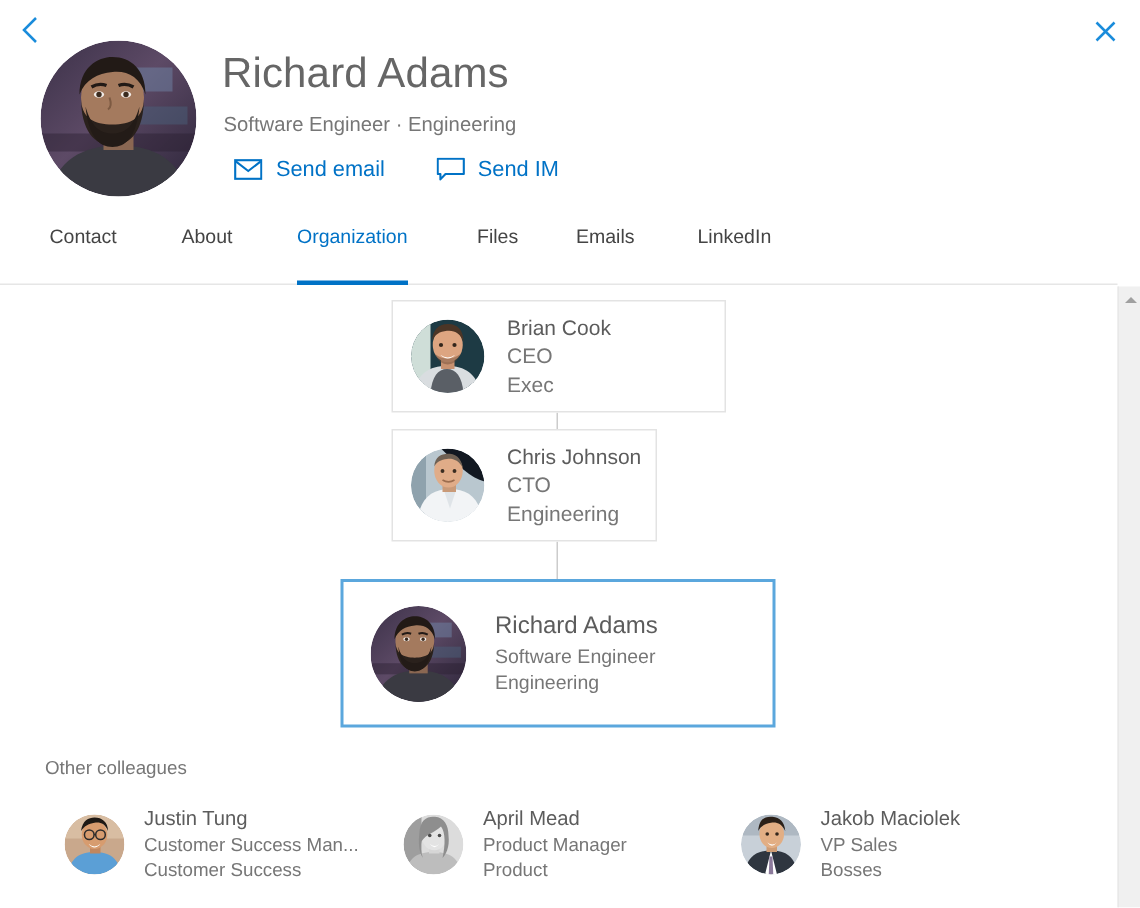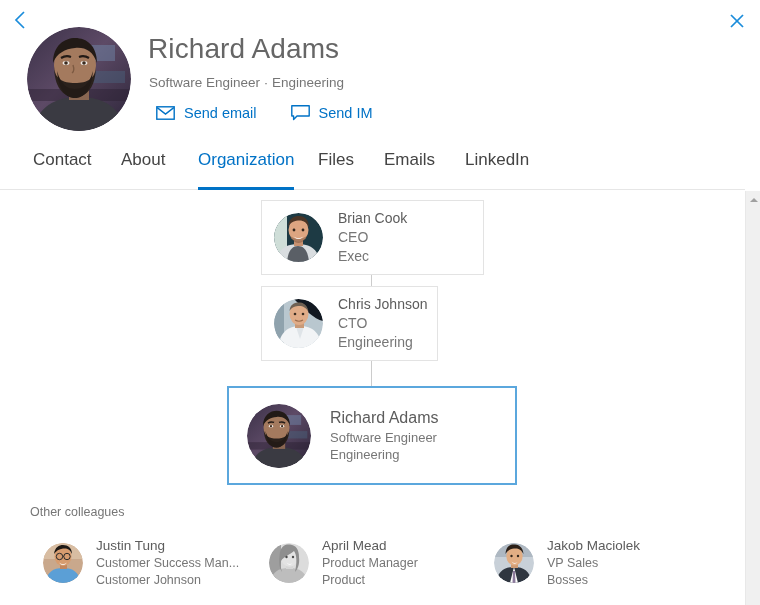--- a/index.html
+++ b/index.html
@@ -91,21 +91,21 @@
   .tabs {
     position: absolute;
     left: 0; top: 150px;
     width: 745px; height: 40px;
     border-bottom: 1px solid #e6e6e6;
   }
   .tab {
     position: absolute;
     top: 0;
     height: 40px;
-    font-size: 17px;
+    font-size: 13px;
     color: #444444;
     cursor: pointer;
     padding-bottom: 10px;
     white-space: nowrap;
   }
   .tab.active { color: #0072c6; }
   .tab.active::after {
     content: "";
     position: absolute;
     left: 0; right: 0; bottom: 0;
@@ -412,21 +412,21 @@
             <circle cx="16.5" cy="13.5" r="3.2" fill="none" stroke="#2b2b2b" stroke-width="1"></circle>
             <circle cx="24" cy="13.5" r="3.2" fill="none" stroke="#2b2b2b" stroke-width="1"></circle>
             <line x1="19.7" y1="13.3" x2="20.8" y2="13.3" stroke="#2b2b2b" stroke-width="1"></line>
             <path d="M16 19.5 q4 3.5 8 0 q-4 5 -8 0 Z" fill="#ffffff"></path>
           </g>
         </svg>
       </div>
       <div class="ctext">
         <span class="c-name">Justin Tung</span>
         <span class="c-role">Customer Success Man...</span>
-        <span class="c-dept">Customer Johnson</span>
+        <span class="c-dept">Customer Success</span>
       </div>
     </div>
 
     <div class="colleague" style="left:269px; top:346px;">
       <div class="card-avatar">
         <svg width="40" height="40" viewBox="0 0 40 40">
           <defs>
               <clipPath id="c5">
                 <circle cx="20" cy="20" r="20"></circle>
               </clipPath>

